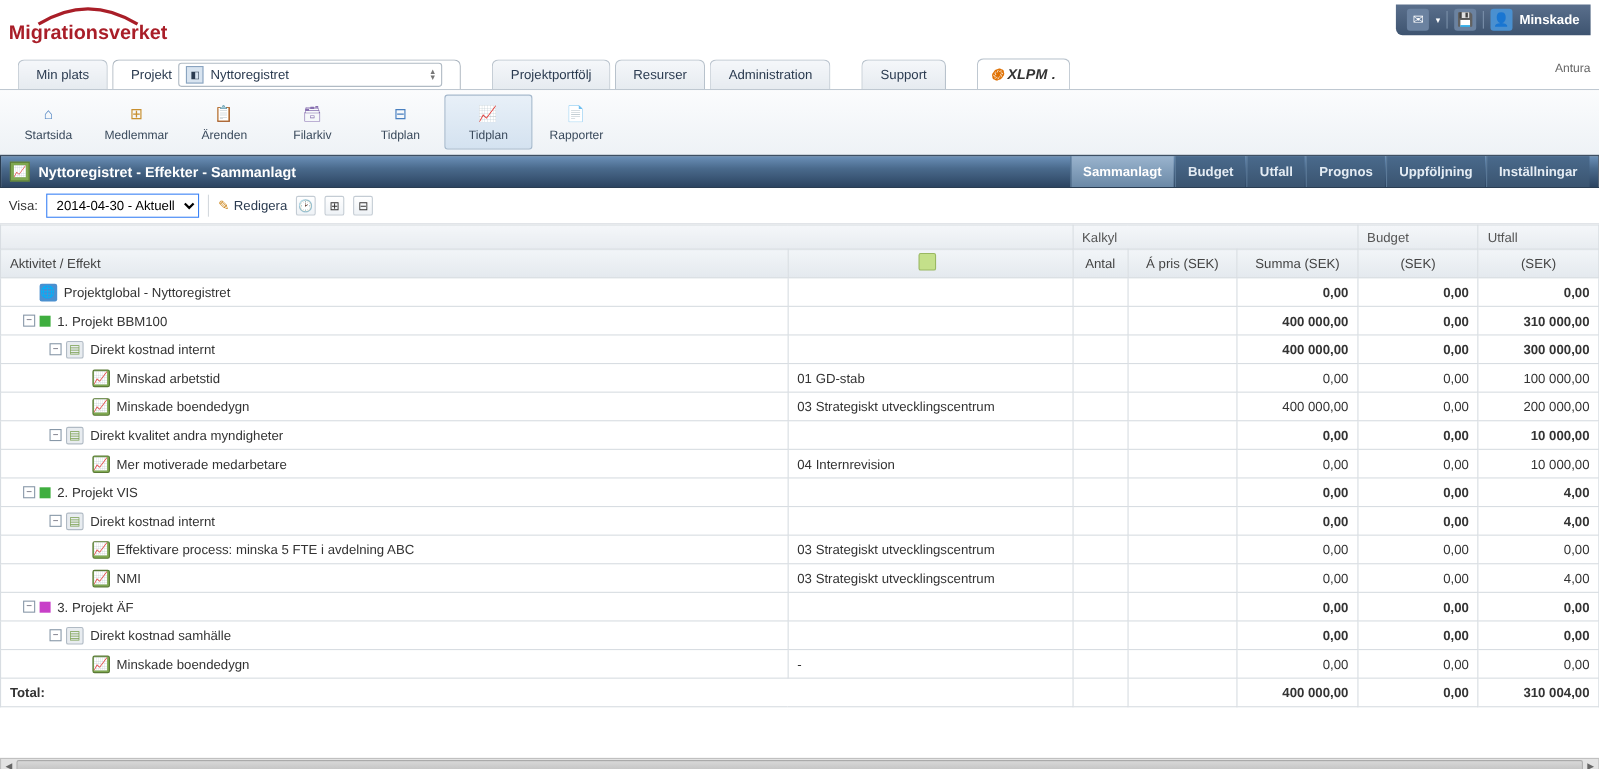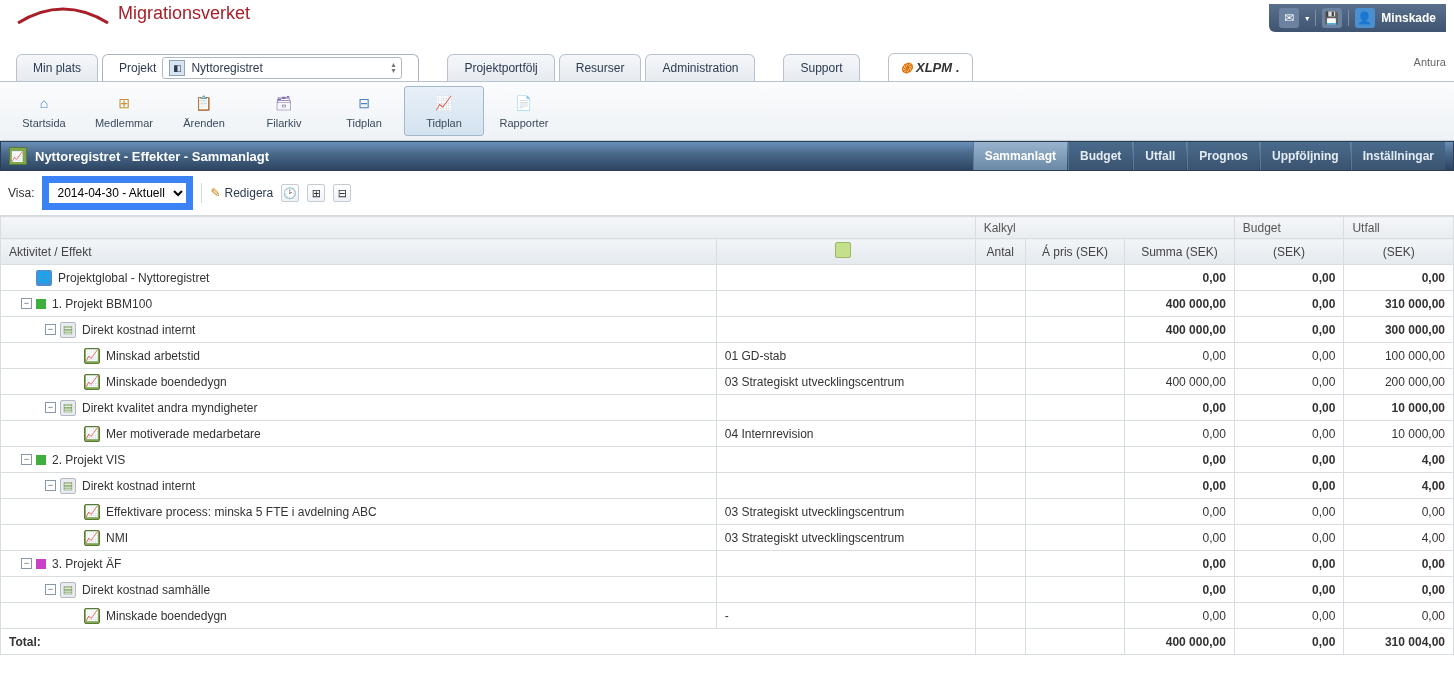--- a/index.html
+++ b/index.html
@@ -1,18 +1,18 @@
 <!DOCTYPE html>
 <html><head>
 <meta charset="utf-8">
 <style>
 *{box-sizing:border-box;margin:0;padding:0;font-family:Arial,Helvetica,sans-serif}
 body{font-size:12px;color:#333;background:#fff;overflow:hidden}
 .header{display:flex;justify-content:space-between;align-items:flex-start;padding:4px 8px 0;height:50px}
-.logo{color:#a91e28;font-size:18px;font-weight:400;display:flex;flex-direction:row;align-items:center;line-height:1}
+.logo{color:#a91e28;font-size:18px;font-weight:700;display:flex;flex-direction:column;align-items:center;line-height:1}
 .logo-arc{width:110px;height:20px;margin-bottom:-4px}
 .logo-arc svg{width:100%;height:100%}
 .header-right{display:flex;align-items:center;gap:6px;color:#fff;background:linear-gradient(#5a6f8c,#3e5470);padding:4px 10px;border-radius:0 0 0 6px;font-size:12px}
 .header-right .hicon{width:20px;height:20px;display:inline-flex;align-items:center;justify-content:center;background:#6b82a0;border-radius:3px;font-size:12px}
 .sep{width:1px;height:16px;background:#7b90aa}
 .antura{position:absolute;right:8px;top:56px;font-size:11px;color:#666}
 .main-tabs{display:flex;align-items:flex-end;padding:0 16px;border-bottom:1px solid #b8c2cc;background:#fff;height:32px;gap:4px}
 .mtab{background:linear-gradient(#f5f7fa,#e6ebf0);border:1px solid #b8c2cc;border-bottom:none;border-radius:6px 6px 0 0;padding:6px 16px;font-size:12px;color:#2b3b50;cursor:pointer;display:flex;align-items:center;gap:6px;height:27px}
 .mtab.active{background:#fff;border-color:#aab4be;position:relative;z-index:2}
 .proj-sel{display:flex;align-items:center;gap:6px;background:#fff;border:1px solid #b0bac4;border-radius:3px;padding:2px 6px;min-width:240px;height:22px}
@@ -23,21 +23,21 @@
 .toolbar{display:flex;background:linear-gradient(#fbfcfd,#eef2f6);border-bottom:1px solid #c8d0d8;padding:4px}
 .tbtn{display:flex;flex-direction:column;align-items:center;justify-content:center;width:80px;height:50px;border:1px solid transparent;border-radius:3px;cursor:pointer;gap:4px;font-size:11px;color:#3a4a5c}
 .tbtn.active{background:linear-gradient(#e8f0f8,#d4e2f0);border-color:#a4b8cc}
 .tbtn .ticon{width:20px;height:20px;display:flex;align-items:center;justify-content:center;font-size:14px}
 .pagehead{background:linear-gradient(#6b90b8,#4a6a8c 40%,#2c4461);color:#fff;display:flex;align-items:center;height:30px;padding:0 8px;font-weight:bold;font-size:13px;border:1px solid #2a3d52}
 .pagehead .phicon{width:18px;height:18px;background:#7fa850;border:1px solid #5a7a36;margin-right:8px;display:inline-flex;align-items:center;justify-content:center;font-size:10px}
 .pagehead-tabs{margin-left:auto;display:flex;gap:1px}
 .phtab{background:linear-gradient(#4a6a8c,#3a5470);padding:7px 11px;cursor:pointer;font-size:12px;font-weight:bold;color:#e4ecf4;border-left:1px solid #5c7a98}
 .phtab.active{background:linear-gradient(#9ab4ce,#6a88a6);color:#fff}
 .filterbar{background:#fff;border-bottom:1px solid #d4d9de;padding:5px 8px;display:flex;align-items:center;gap:8px;font-size:12px}
-.filterbar select{font-size:12px;padding:2px 4px;border:7px solid #3b82f6;background:#fff}
+.filterbar select{font-size:12px;padding:2px 4px;border:1px solid #3b82f6;background:#fff}
 .filterbar .fsep{width:1px;height:20px;background:#d4d9de}
 .filterbar .ficon{width:18px;height:18px;display:inline-flex;align-items:center;justify-content:center;border:1px solid #c4ccd4;border-radius:2px;cursor:pointer;font-size:11px;background:linear-gradient(#fff,#eef2f6)}
 .edit-link{display:flex;align-items:center;gap:4px;cursor:pointer;color:#2b3b50}
 .edit-link .pencil{color:#c77800}
 .grid-wrap{position:relative;height:calc(100vh - 200px);overflow-x:auto}
 .grid{border-collapse:collapse;width:100%;min-width:1440px;font-size:12px}
 .grid th,.grid td{border:1px solid #d8dde2;padding:0;height:26px;vertical-align:middle}
 .grid th{background:linear-gradient(#f2f5f8,#e4e9ee);font-weight:normal;color:#444;font-size:12px;text-align:left;padding:0 8px}
 .grid th.rh{text-align:center}
 .grid td{padding:0 8px}

